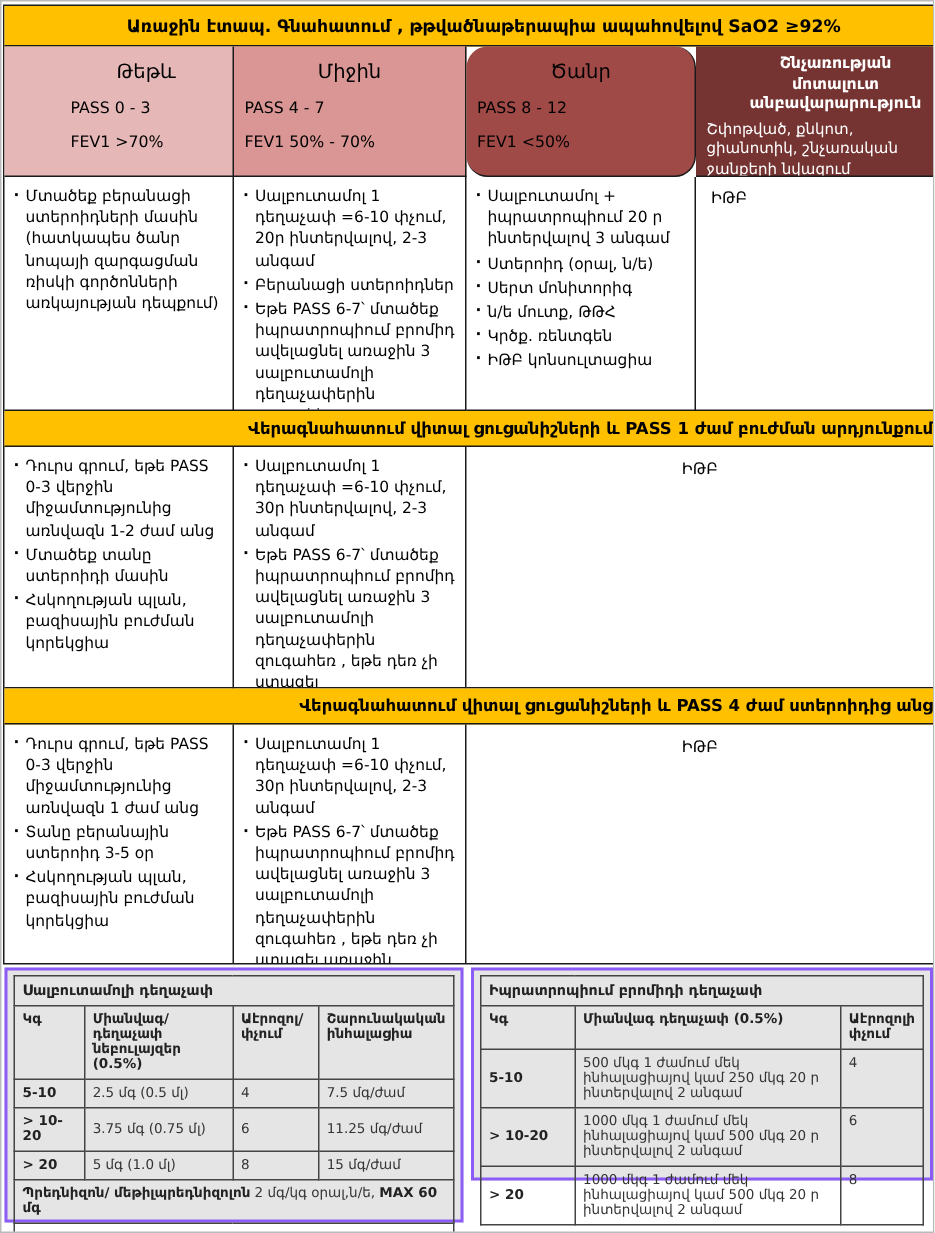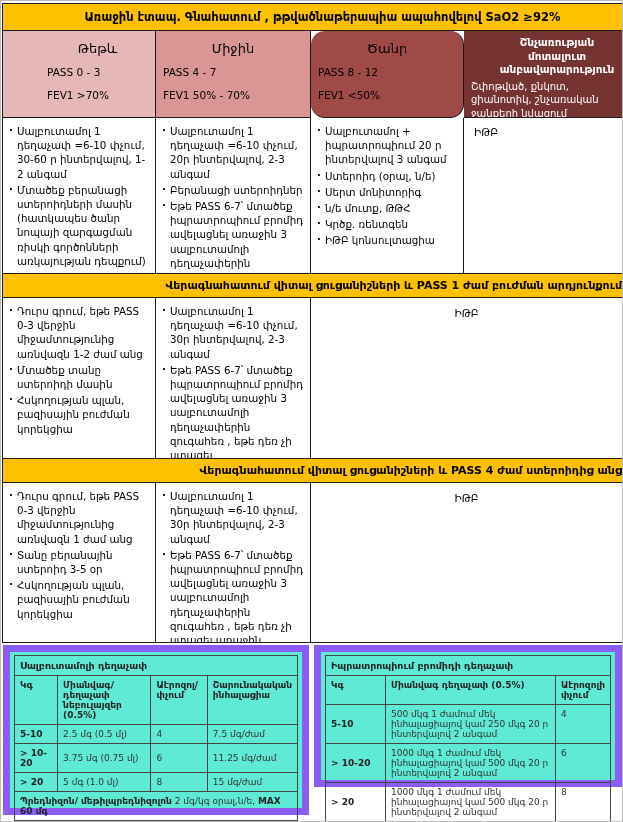--- a/index.html
+++ b/index.html
@@ -36,21 +36,21 @@
   .failhead{background:#753432;color:#fff;padding:5px 7px;font-size:10px;}
   .failhead .fail-title{font-weight:bold;text-align:center;font-size:10.5px;line-height:1.3;margin-bottom:3px;margin-left:28px;}
   .failhead .fail-desc{line-height:1.35;}
   ul.bullets{margin:0;padding:6px 5px 4px 4px;list-style:none;font-size:10.3px;line-height:1.38;}
   ul.bullets li{padding-left:10px;position:relative;margin-bottom:2px;}
   ul.bullets li::before{content:"\00B7";position:absolute;left:2px;top:-1px;font-weight:bold;}
   .icu-cell{padding:8px 10px;font-size:10.5px;}
   .icu-merged{text-align:center;padding-top:9px;font-size:10.5px;}
   
   .dosebox{
-    position:absolute;background:#5eead4;border:7px solid #8b5cf6;
+    position:absolute;background:#e5e5e5;border:2px solid #8b5cf6;
     box-sizing:border-box;padding:3px 4px;color:#222;
   }
   .dosebox.leftbox{left:2px;top:644px;width:306px;height:170px;}
   .dosebox.rightbox{left:313px;top:644px;width:308px;height:142px;}
   .dosetable{border-collapse:collapse;width:100%;font-size:9px;color:#333;}
   .dosetable td,.dosetable th{border:1px solid #444;padding:4px 5px;text-align:left;vertical-align:middle;}
   .dosetable th{font-weight:bold;color:#222;vertical-align:top;}
   .dose-title{font-weight:bold;color:#222;font-size:9.5px;}
   .kgcol{font-weight:bold;color:#222;}
   .dose-footer b{color:#222;}
@@ -81,21 +81,20 @@
       <div class="sev-line" style="margin-top:0;">PASS 8 - 12</div>
       <div class="sev-line">FEV1 &lt;50%</div>
     </div>
     <div class="cell last failhead" style="background-color: rgb(117, 52, 50);">
       <div class="fail-title">Շնչառության մոտալուտ անբավարարություն</div>
       <div class="fail-desc">Շփոթված, քնկոտ, ցիանոտիկ, շնչառական ջանքերի նվազում</div>
     </div>
 
     <div class="cell">
       <ul class="bullets">
-          <li>Սալբուտամոլ 1 դեղաչափ =6-10 փչում,  30-60 ր ինտերվալով, 1-2 անգամ</li>
           <li>Մտածեք բերանացի ստերոիդների մասին (հատկապես ծանր նոպայի զարգացման ռիսկի գործոնների առկայության դեպքում)</li>
         </ul>
     </div>
     <div class="cell">
       <ul class="bullets">
           <li>Սալբուտամոլ 1 դեղաչափ =6-10 փչում,  20ր ինտերվալով, 2-3 անգամ</li>
           <li>Բերանացի  ստերոիդներ</li>
           <li>Եթե PASS 6-7՝ մտածեք իպրատրոպիում բրոմիդ ավելացնել  առաջին 3 սալբուտամոլի դեղաչափերին զուգահեռ</li>
         </ul>
     </div>

